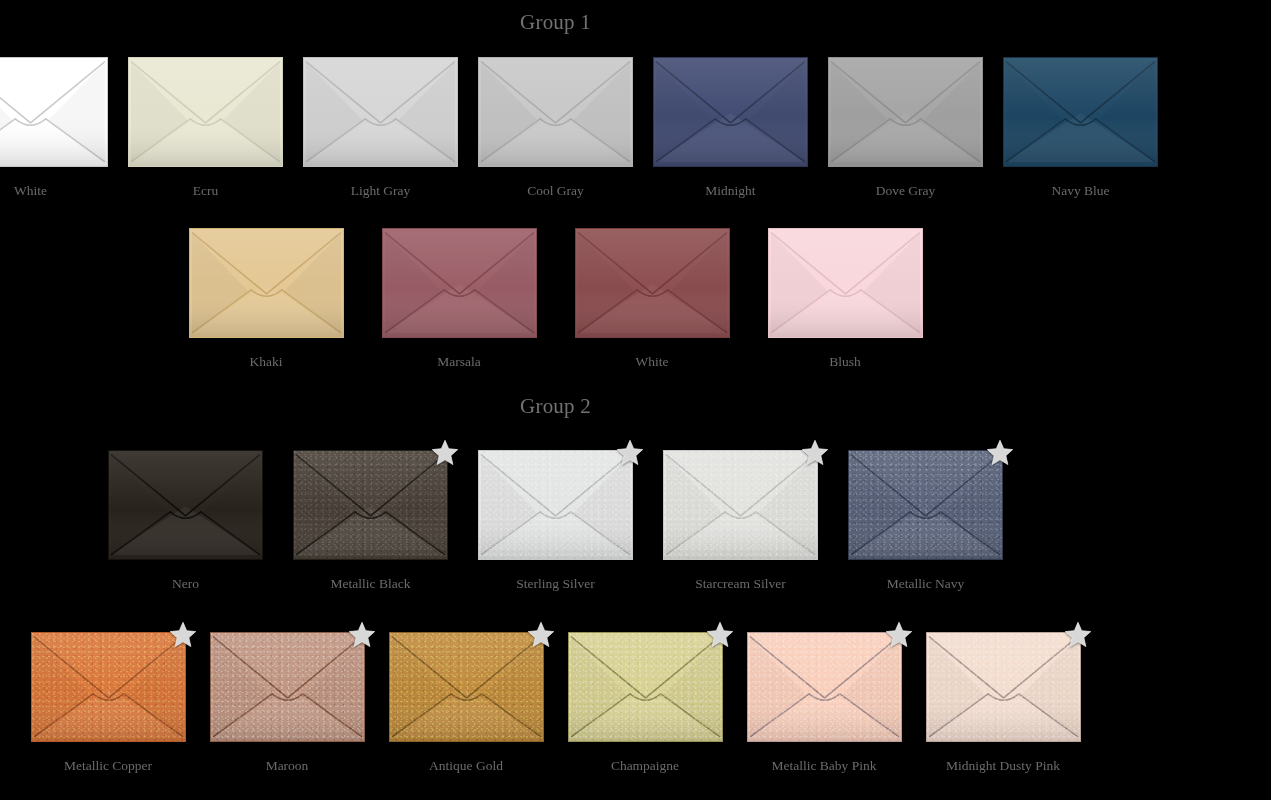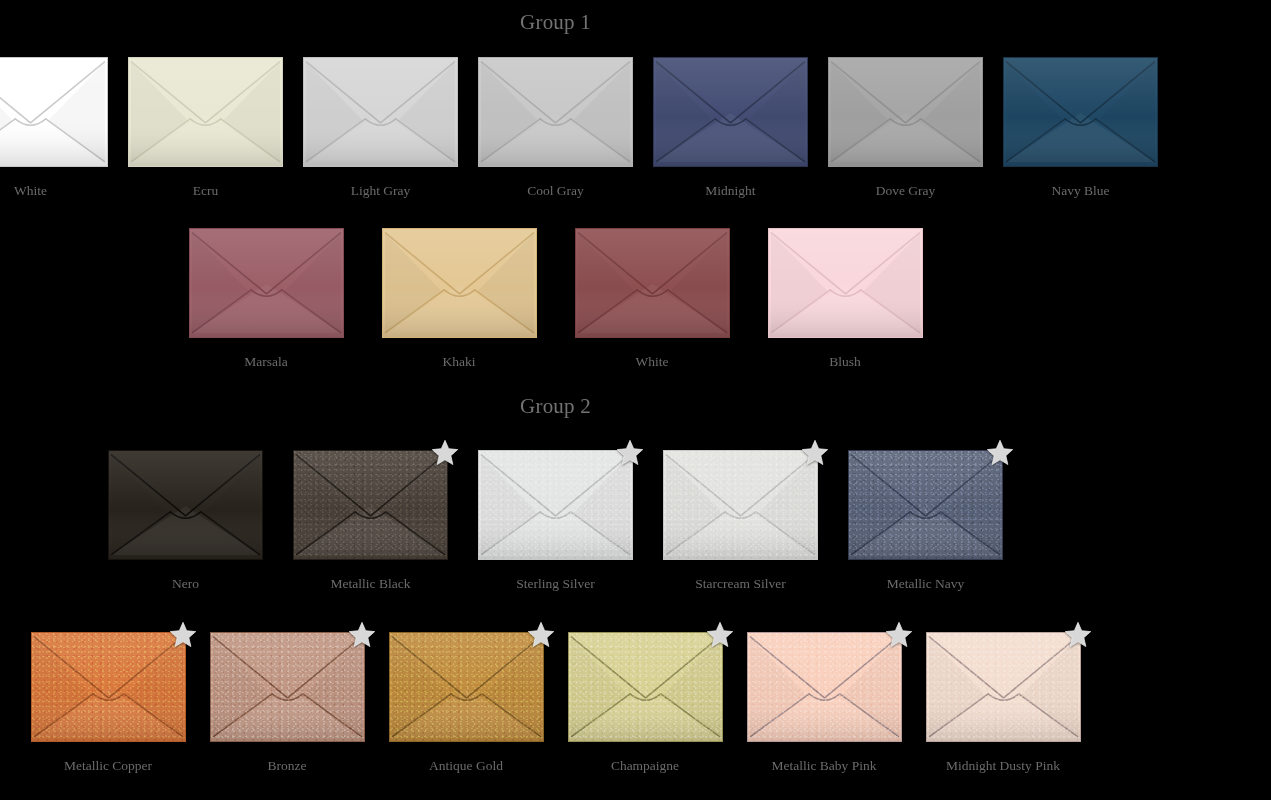--- a/index.html
+++ b/index.html
@@ -287,20 +287,47 @@
                 </svg>
               </div>
             </div>
           </div>
           <div class="label">Navy Blue</div>
         </div>
       </div>
       <div class="row" style="position:absolute;left:0;right:0;top:228px;gap:38px;">
         <div class="cell">
           <div class="env-wrap">
+            <div class="env" style="background:#e4c894;border:1.5px solid #d2b378;box-shadow:0 2px 3px rgba(0,0,0,.5);">
+              <div class="paper">
+                <svg viewBox="0 0 155 110" preserveAspectRatio="none">
+                  <defs>
+                    <linearGradient id="sh8" x1="0" y1="0" x2="0" y2="1">
+                      <stop offset="0%" stop-color="#ffffff" stop-opacity="0.10"></stop>
+                      <stop offset="55%" stop-color="#ffffff" stop-opacity="0.0"></stop>
+                      <stop offset="100%" stop-color="#000000" stop-opacity="0.13"></stop>
+                    </linearGradient>
+                  </defs>
+                  <rect x="0" y="0" width="155" height="110" fill="#e4c894"></rect>
+                  <path d="M2,4 L60,64 L2,106 Z" fill="#000000" opacity="0.035"></path>
+                  <path d="M153,4 L95,64 L153,106 Z" fill="#000000" opacity="0.035"></path>
+                  <path d="M2,106 L77.5,56 L153,106 Z" fill="#ffffff" opacity="0.05"></path>
+                  <path d="M2.5,4 L77.5,66 L152.5,4" fill="none" stroke="#c9a86d" stroke-width="1.6" stroke-linejoin="round" stroke-linecap="round"></path>
+                  <path d="M2.5,105.5 L62,62" fill="none" stroke="#c9a86d" stroke-width="1.5" stroke-linecap="round"></path>
+                  <path d="M152.5,105.5 L93,62" fill="none" stroke="#c9a86d" stroke-width="1.5" stroke-linecap="round"></path>
+                  <path d="M62,62 Q77.5,75 93,62" fill="none" stroke="#c9a86d" stroke-width="1.5" stroke-linecap="round"></path>
+                  <rect x="0" y="0" width="155" height="110" fill="url(#sh8)"></rect>
+                </svg>
+              </div>
+            </div>
+          </div>
+          <div class="label">Khaki</div>
+        </div>
+        <div class="cell">
+          <div class="env-wrap">
             <div class="env" style="background:#9c5f68;border:1.5px solid #834b54;box-shadow:0 2px 3px rgba(0,0,0,.5);">
               <div class="paper">
                 <svg viewBox="0 0 155 110" preserveAspectRatio="none">
                   <defs>
                     <linearGradient id="sh9" x1="0" y1="0" x2="0" y2="1">
                       <stop offset="0%" stop-color="#ffffff" stop-opacity="0.10"></stop>
                       <stop offset="55%" stop-color="#ffffff" stop-opacity="0.0"></stop>
                       <stop offset="100%" stop-color="#000000" stop-opacity="0.13"></stop>
                     </linearGradient>
                   </defs>
@@ -314,47 +341,20 @@
                   <path d="M62,62 Q77.5,75 93,62" fill="none" stroke="#7d464f" stroke-width="1.5" stroke-linecap="round"></path>
                   <rect x="0" y="0" width="155" height="110" fill="url(#sh9)"></rect>
                 </svg>
               </div>
             </div>
           </div>
           <div class="label">Marsala</div>
         </div>
         <div class="cell">
           <div class="env-wrap">
-            <div class="env" style="background:#e4c894;border:1.5px solid #d2b378;box-shadow:0 2px 3px rgba(0,0,0,.5);">
-              <div class="paper">
-                <svg viewBox="0 0 155 110" preserveAspectRatio="none">
-                  <defs>
-                    <linearGradient id="sh8" x1="0" y1="0" x2="0" y2="1">
-                      <stop offset="0%" stop-color="#ffffff" stop-opacity="0.10"></stop>
-                      <stop offset="55%" stop-color="#ffffff" stop-opacity="0.0"></stop>
-                      <stop offset="100%" stop-color="#000000" stop-opacity="0.13"></stop>
-                    </linearGradient>
-                  </defs>
-                  <rect x="0" y="0" width="155" height="110" fill="#e4c894"></rect>
-                  <path d="M2,4 L60,64 L2,106 Z" fill="#000000" opacity="0.035"></path>
-                  <path d="M153,4 L95,64 L153,106 Z" fill="#000000" opacity="0.035"></path>
-                  <path d="M2,106 L77.5,56 L153,106 Z" fill="#ffffff" opacity="0.05"></path>
-                  <path d="M2.5,4 L77.5,66 L152.5,4" fill="none" stroke="#c9a86d" stroke-width="1.6" stroke-linejoin="round" stroke-linecap="round"></path>
-                  <path d="M2.5,105.5 L62,62" fill="none" stroke="#c9a86d" stroke-width="1.5" stroke-linecap="round"></path>
-                  <path d="M152.5,105.5 L93,62" fill="none" stroke="#c9a86d" stroke-width="1.5" stroke-linecap="round"></path>
-                  <path d="M62,62 Q77.5,75 93,62" fill="none" stroke="#c9a86d" stroke-width="1.5" stroke-linecap="round"></path>
-                  <rect x="0" y="0" width="155" height="110" fill="url(#sh8)"></rect>
-                </svg>
-              </div>
-            </div>
-          </div>
-          <div class="label">Khaki</div>
-        </div>
-        <div class="cell">
-          <div class="env-wrap">
             <div class="env" style="background:#8e4f51;border:1.5px solid #793f41;box-shadow:0 2px 3px rgba(0,0,0,.5);">
               <div class="paper">
                 <svg viewBox="0 0 155 110" preserveAspectRatio="none">
                   <defs>
                     <linearGradient id="sh10" x1="0" y1="0" x2="0" y2="1">
                       <stop offset="0%" stop-color="#ffffff" stop-opacity="0.10"></stop>
                       <stop offset="55%" stop-color="#ffffff" stop-opacity="0.0"></stop>
                       <stop offset="100%" stop-color="#000000" stop-opacity="0.13"></stop>
                     </linearGradient>
                   </defs>
@@ -611,21 +611,21 @@
                   <path d="M62,62 Q77.5,75 93,62" fill="none" stroke="#7e5542" stroke-width="1.5" stroke-linecap="round"></path>
                   <rect x="0" y="0" width="155" height="110" fill="url(#sh18)"></rect>
                 </svg>
                 <div class="metallic-tex" style="background-image:radial-gradient(circle at 12% 18%, rgba(255,255,255,.55) 0 0.6px, transparent 1px),radial-gradient(circle at 37% 62%, rgba(255,255,255,.45) 0 0.6px, transparent 1px),radial-gradient(circle at 68% 28%, rgba(0,0,0,.30) 0 0.6px, transparent 1px),radial-gradient(circle at 85% 74%, rgba(255,255,255,.50) 0 0.6px, transparent 1px),radial-gradient(circle at 52% 88%, rgba(0,0,0,.25) 0 0.6px, transparent 1px);background-size:7px 6px, 5px 9px, 9px 7px, 6px 5px, 8px 8px;"></div>
               </div>
             </div>
             <svg class="star" viewBox="0 0 32 32">
               <polygon points="16,1.5 20.2,11.1 30.5,12.1 22.7,19 25,29.2 16,23.8 7,29.2 9.3,19 1.5,12.1 11.8,11.1" fill="#d8d8d8" stroke="#f2f2f2" stroke-width="0.8" stroke-linejoin="round"></polygon>
             </svg>
           </div>
-          <div class="label">Bronze</div>
+          <div class="label">Maroon</div>
         </div>
         <div class="cell">
           <div class="env-wrap">
             <div class="env" style="background:#c08c3f;border:1.5px solid #8a6527;box-shadow:0 2px 3px rgba(0,0,0,.5);">
               <div class="paper">
                 <svg viewBox="0 0 155 110" preserveAspectRatio="none">
                   <defs>
                     <linearGradient id="sh19" x1="0" y1="0" x2="0" y2="1">
                       <stop offset="0%" stop-color="#ffffff" stop-opacity="0.10"></stop>
                       <stop offset="55%" stop-color="#ffffff" stop-opacity="0.0"></stop>

